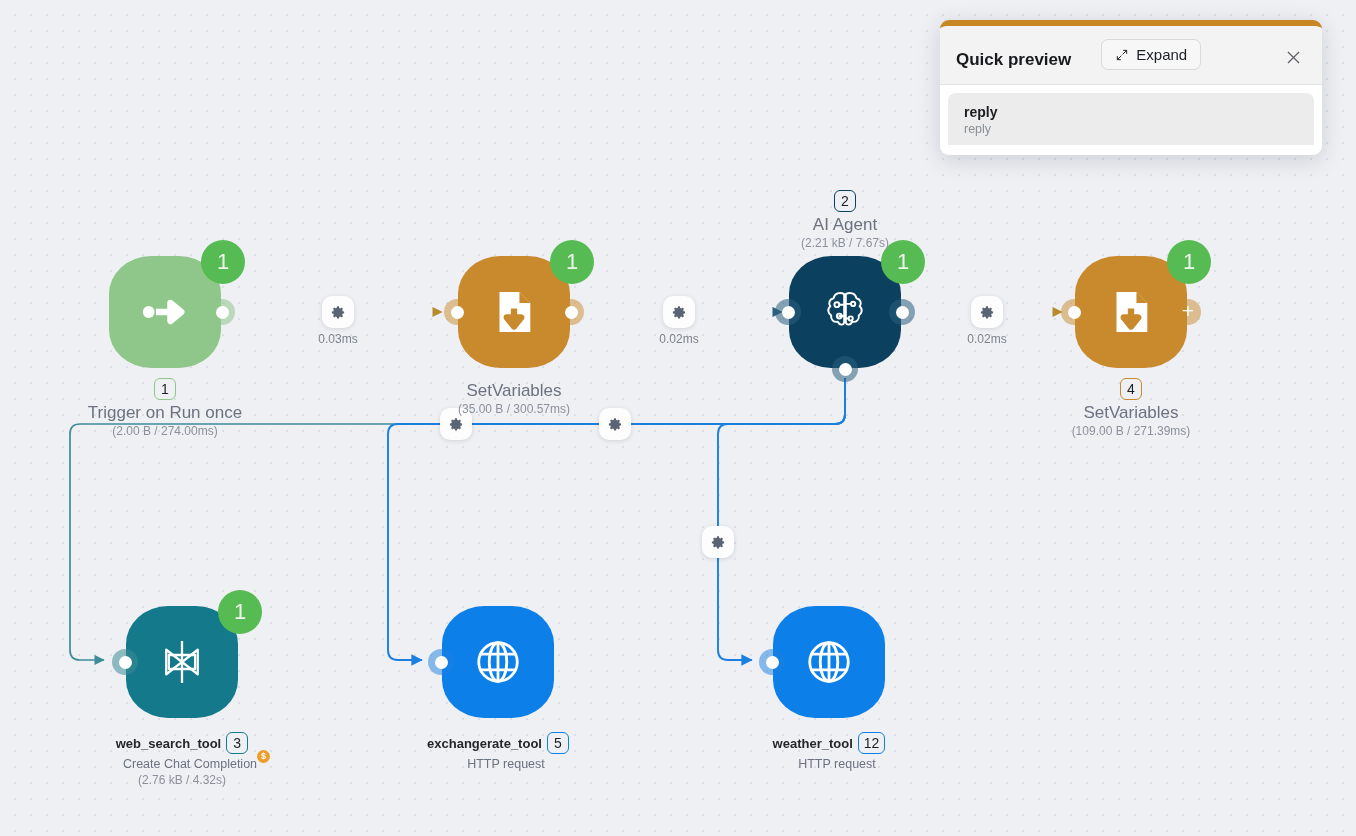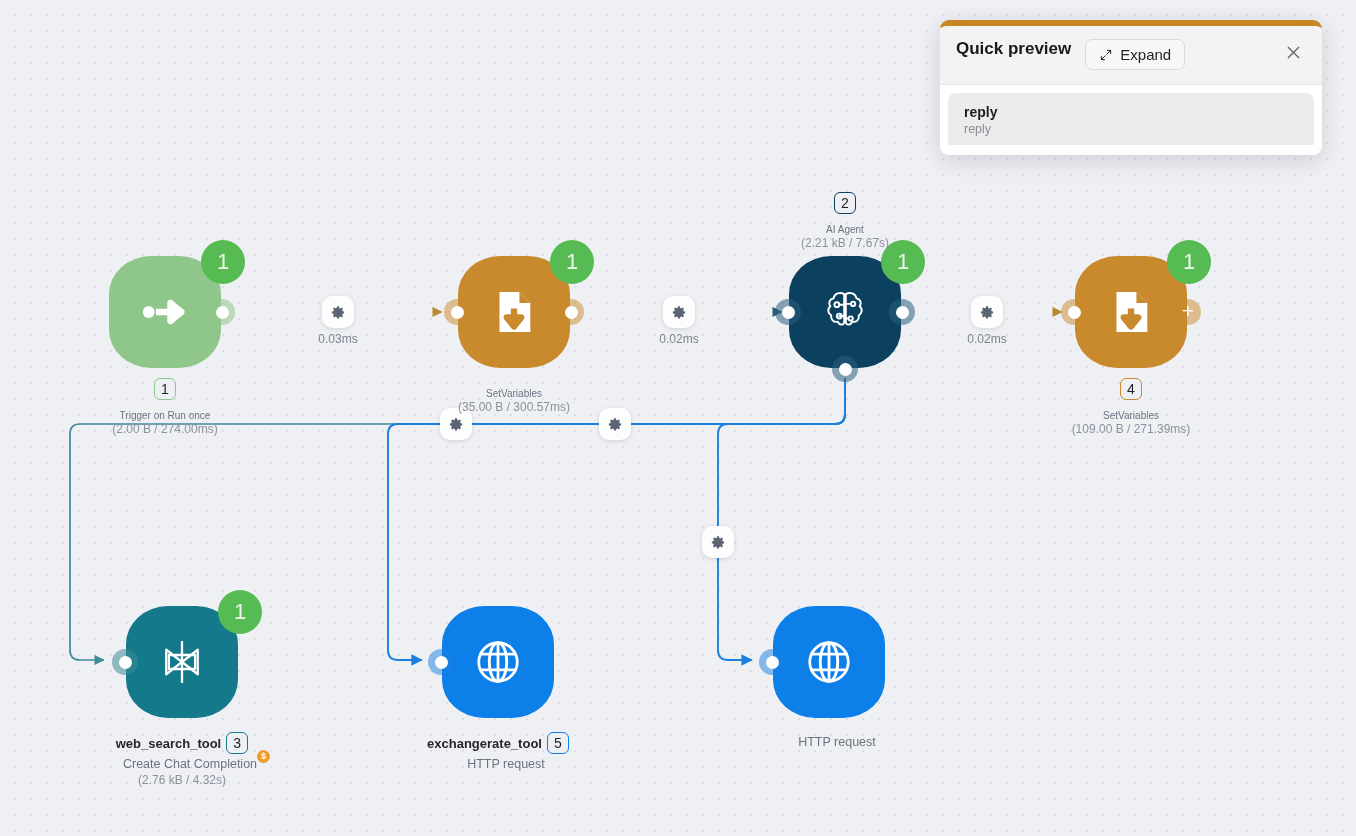--- a/index.html
+++ b/index.html
@@ -69,21 +69,21 @@
   .nodelabel.above { bottom: 118px; }
 
   .idx {
     display: inline-flex; align-items: center; justify-content: center;
     min-width: 22px; height: 22px; padding: 0 5px;
     border-radius: 6px; border: 1.6px solid #9aa0a6;
     background: #eff0f4;
     font-size: 14px; color: #1d1f24; font-weight: 400;
     vertical-align: middle;
   }
-  .title-line { margin-top: 10px; font-size: 10px; color: #6b7280; }
+  .title-line { margin-top: 3px; font-size: 17px; color: #6b7280; }
   .meta-line  { font-size: 12px; color: #8b919c; margin-top: 1px; }
 
   .tooltitle {
     font-size: 13px; font-weight: bold; color: #24262b;
     display: inline-block; vertical-align: middle; margin-right: 5px;
   }
   .tooltitle-row { white-space: nowrap; }
   .subtitle { font-size: 12.5px; color: #6b7280; margin-top: 3px; position: relative; display:inline-block;margin-left:16px;}
   .warnbadge {
     position: absolute; top: -7px; right: -13px;
@@ -114,24 +114,25 @@
     position: absolute;
     left: 940px; top: 20px;
     width: 382px;
     background: #f3f3f3;
     border-radius: 9px;
     box-shadow: 0 5px 22px rgba(30,40,60,.17);
     overflow: hidden;
     border-top: 6px solid #c98723;
   }
   #preview .head {
-    display: flex; align-items: flex-start;
+    display: flex; align-items: flex-end;
     padding: 13px 16px 14px 16px;
     background: #f3f3f3;
     border-bottom: 1px solid #e3e3e3;
+    gap: 16px;
   }
   #preview .head h2 { font-size: 17px; font-weight: bold; color: #181a1e; }
   .expand-btn {
     margin-left: 14px;
     display: inline-flex; align-items: center; gap: 7px;
     background: #f7f7f7; border: 1px solid #dadada; border-radius: 7px;
     padding: 6px 13px; cursor: pointer;
     font-size: 15px; color: #1d2026;
   }
   .expand-btn svg { width: 14px; height: 14px; stroke: #1d2026; fill: none; stroke-width: 1.7; }
@@ -371,20 +372,23 @@
       <g fill="none" stroke="#fff" stroke-width="3.2">
         <circle cx="32" cy="32" r="22"></circle>
         <ellipse cx="32" cy="32" rx="10" ry="22"></ellipse>
         <path d="M11 23 h42 M11 41 h42 M32 10 v44"></path>
       </g>
     </svg>
     <div class="handle left" style="background:rgba(27,127,224,.5);">
         <div class="dot"></div>
       </div>
     <div class="nodelabel below" style="top:126px;">
+      <div class="tooltitle-row">
+        <span class="tooltitle">weather_tool</span><span class="idx" style="border-color:#0d7fe8;">12</span>
+      </div>
       <div><span class="subtitle">HTTP request</span></div>
     </div>
   </div>
 
   <div id="preview">
     <div class="head">
       <h2>Quick preview</h2>
       <div class="expand-btn">
         <svg viewBox="0 0 24 24">
           <path d="M14 4 L20 4 L20 10"></path>

